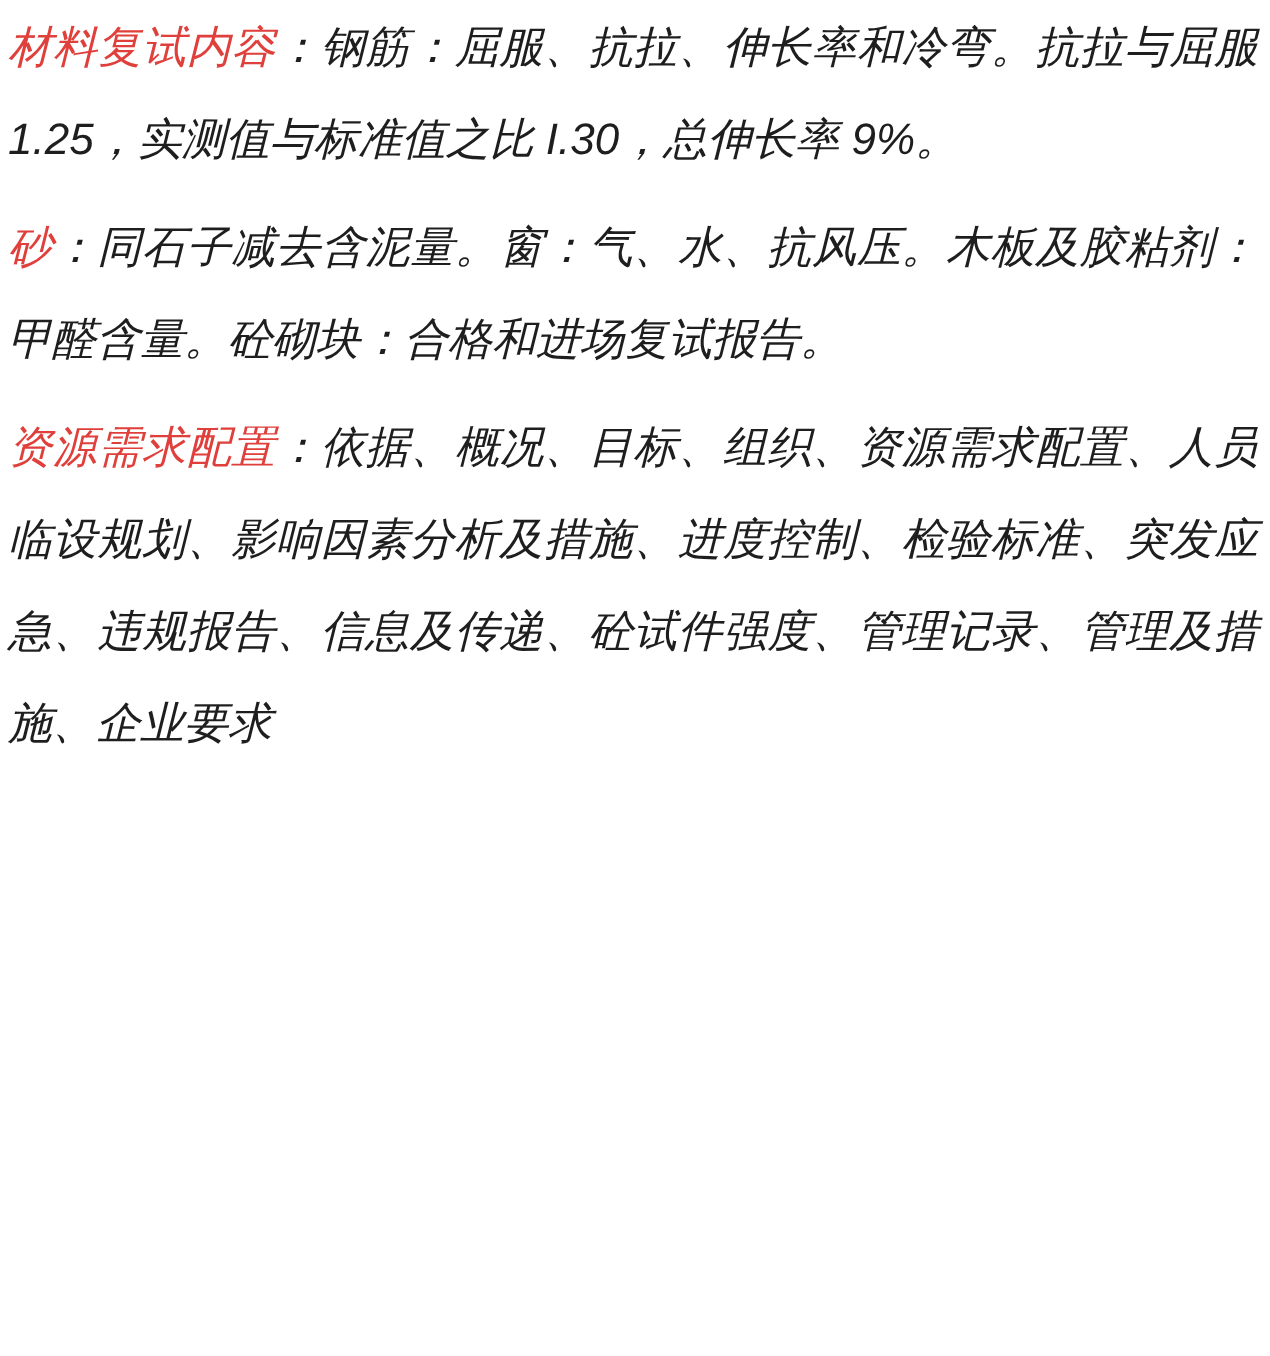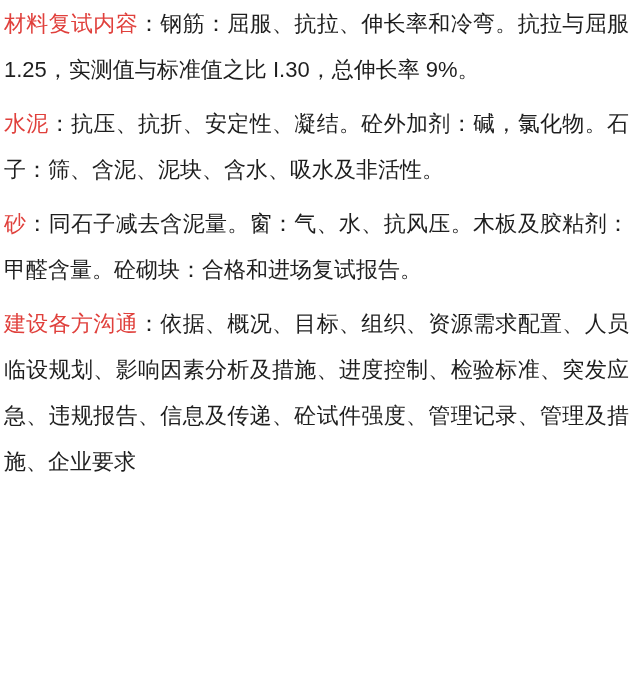--- a/index.html
+++ b/index.html
@@ -24,26 +24,26 @@
     line-height: 46px;
     text-align: justify;
     color: var(--ink, #1e1e1e);
     word-break: break-all;
   }
   .para:last-child {
     margin-bottom: 0;
   }
   .run {
     color: var(--ink, #1e1e1e);
+    font-style: italic;
   }
   .run.red {
     color: var(--term, #e0403c);
   }
 </style>
 </head>
 <body style="--term: #e0403c; --ink: #1e1e1e; background: rgb(255, 255, 255);">
 
 <main class="doc">
     <p class="para"><span class="run red">材料复试内容</span><span class="run">：钢筋：屈服、抗拉、伸长率和冷弯。抗拉与屈服 1.25，实测值与标准值之比 I.30，总伸长率 9%。</span></p>
-    <p class="para"><span class="run red">水泥</span><span class="run">：抗压、抗折、安定性、凝结。砼外加剂：碱，氯化物。石子：筛、含泥、泥块、含水、吸水及非活性。</span></p>
     <p class="para"><span class="run red">砂</span><span class="run">：同石子减去含泥量。窗：气、水、抗风压。木板及胶粘剂：甲醛含量。砼砌块：合格和进场复试报告。</span></p>
-    <p class="para"><span class="run red">建设各方沟通</span><span class="run">：依据、概况、目标、组织、资源需求配置、人员临设规划、影响因素分析及措施、进度控制、检验标准、突发应急、违规报告、信息及传递、砼试件强度、管理记录、管理及措施、企业要求</span></p>
+    <p class="para"><span class="run red">资源需求配置</span><span class="run">：依据、概况、目标、组织、资源需求配置、人员临设规划、影响因素分析及措施、进度控制、检验标准、突发应急、违规报告、信息及传递、砼试件强度、管理记录、管理及措施、企业要求</span></p>
   </main>
 
 </body></html>

